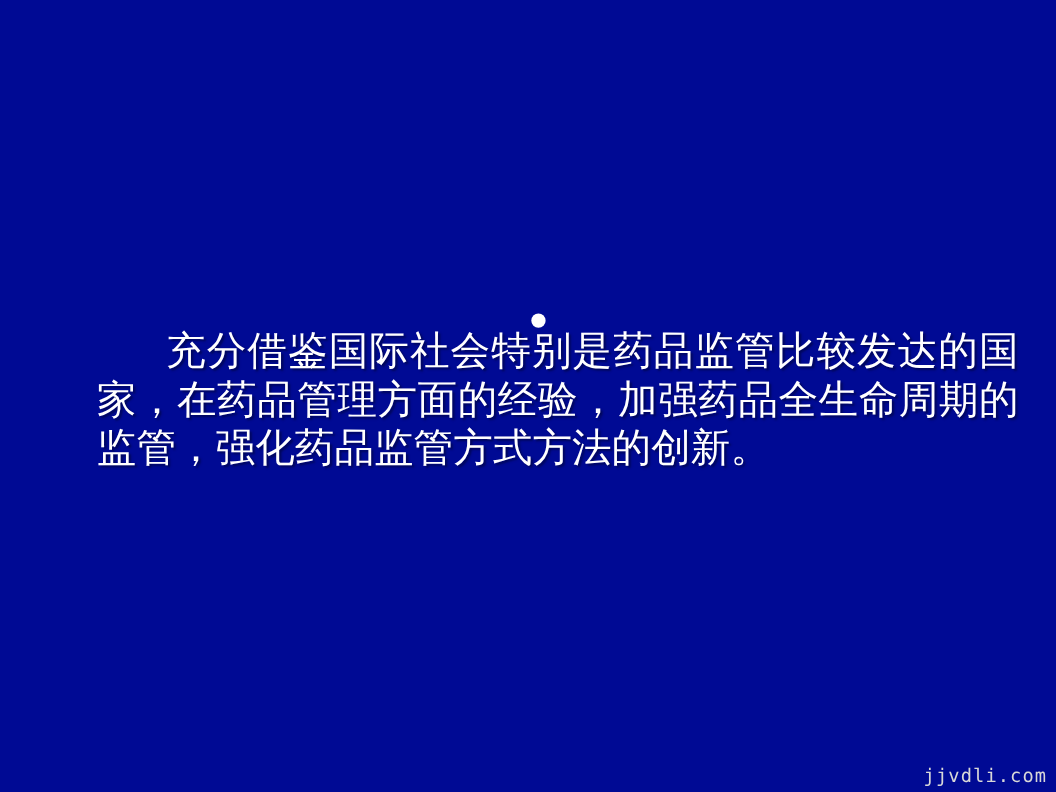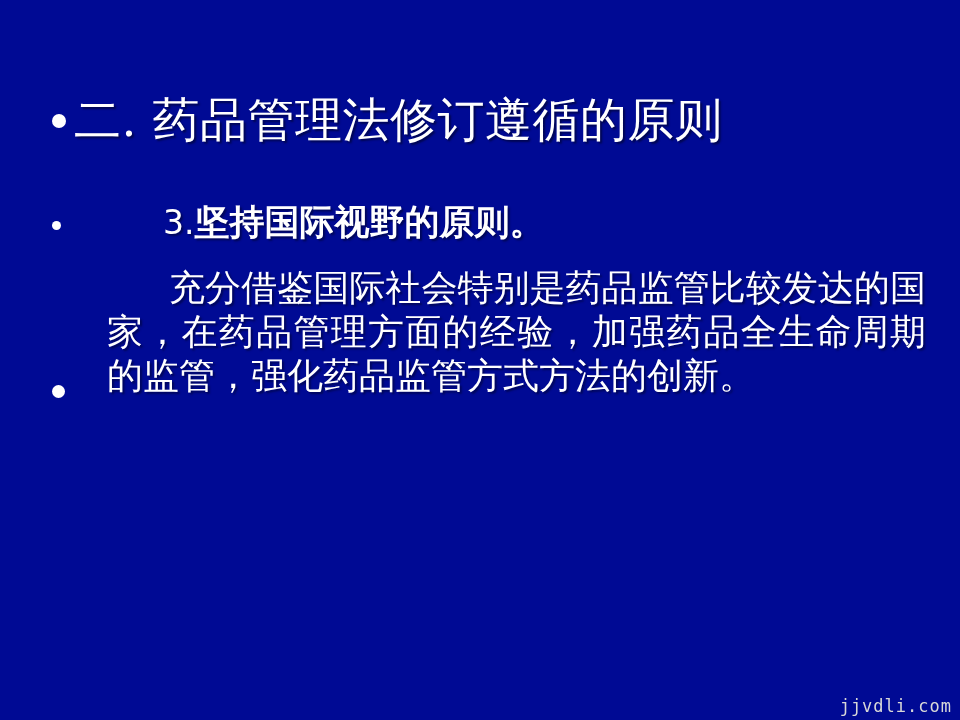--- a/index.html
+++ b/index.html
@@ -89,21 +89,22 @@
     font-size: 33px;
   }
 
   
   .body-row {
     position: absolute;
     left: 52px;
     top: 266px;
     width: 880px;
     display: flex;
-    align-items: flex-end;
+    align-items: center;
+    flex-direction: column;
   }
   .body-bullet {
     flex: 0 0 auto;
     width: 13px;
     height: 13px;
     border-radius: 50%;
     background: #ffffff;
     margin-top: 19px;
     margin-right: 6px;
   }
@@ -134,31 +135,21 @@
     font-size: 17px;
     letter-spacing: 1px;
     margin-top: 45px;
   }
 </style>
 </head>
 <body>
 
 <div class="slide">
 
-  <div class="title-row">
-    <span class="title-bullet"></span>
-    <span class="title-text">二. 药品管理法修订遵循的原则</span>
-  </div>
 
-  <div class="sub-row">
-    <span class="sub-bullet"></span>
-    <span class="sub-text">
-      <span class="indent"></span><span class="numlabel">3.</span><span>坚持国际视野的原则。</span>
-    </span>
-  </div>
 
   <div class="body-row">
     <span class="body-bullet"></span>
     <div class="body-text">
       <span class="lead"></span><span>充分借鉴国际社会特别是药品监管比较发达的国家，在药品管理方面的经验，加强药品全生命周期的监管，强化药品监管方式方法的创新。</span>
     </div>
   </div>
 
   <div class="watermark">jjvdli.com</div>
 

